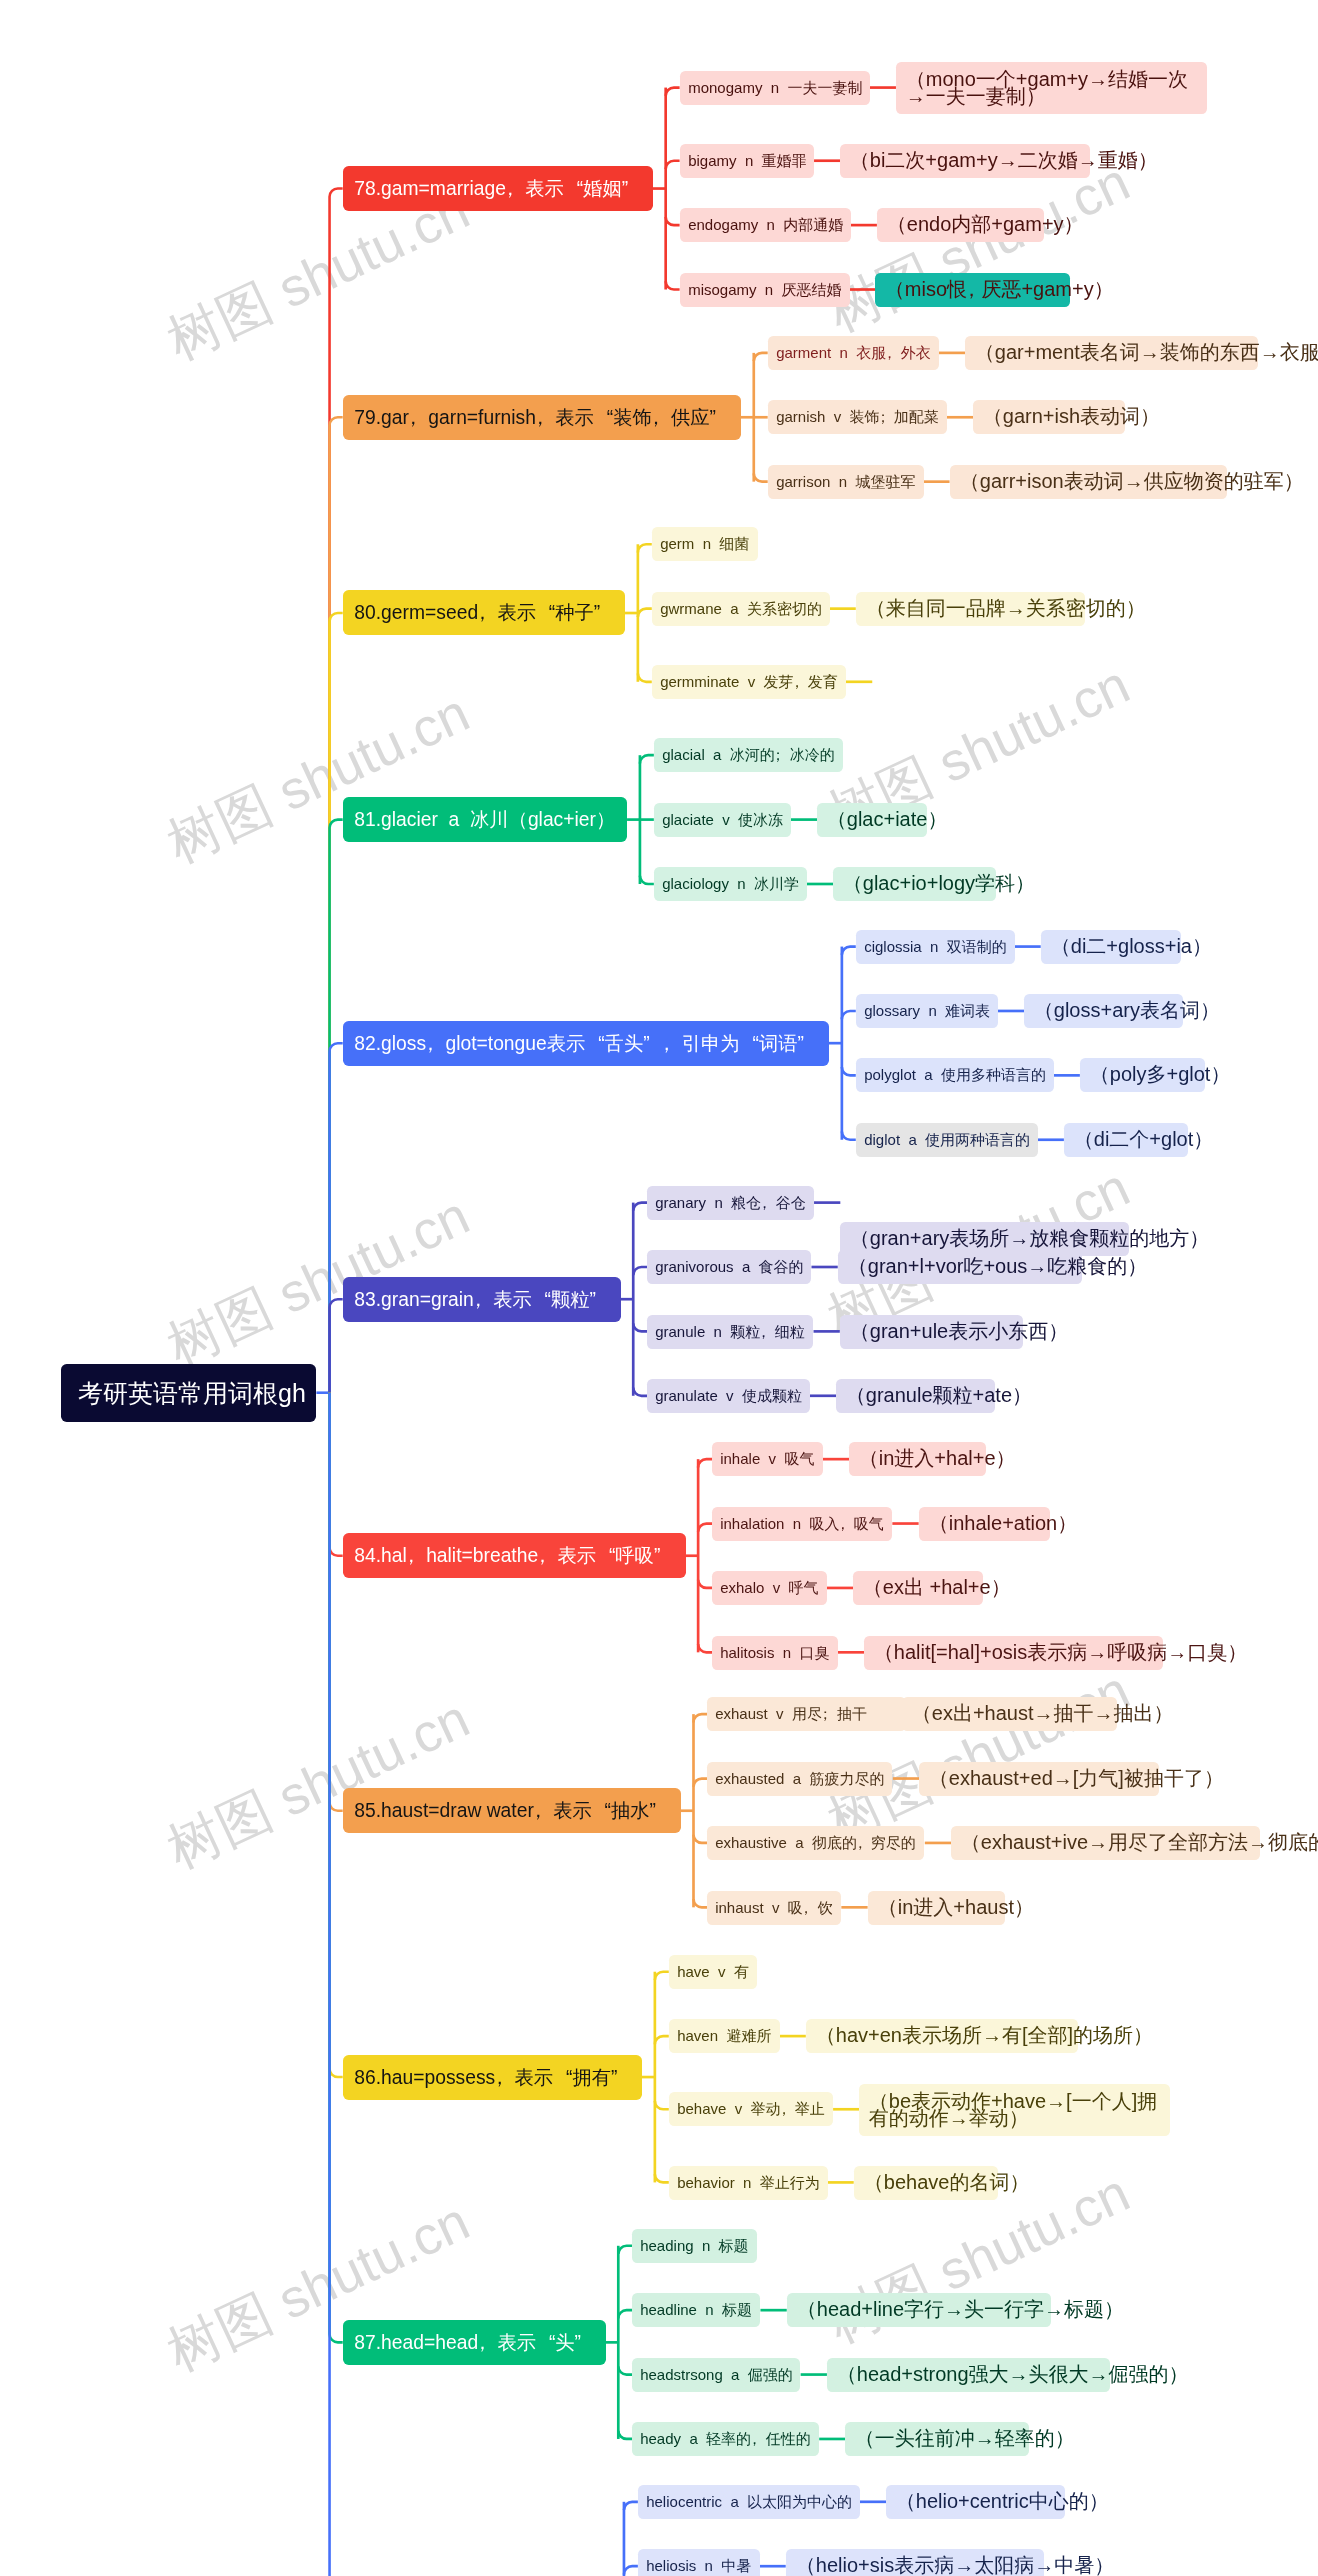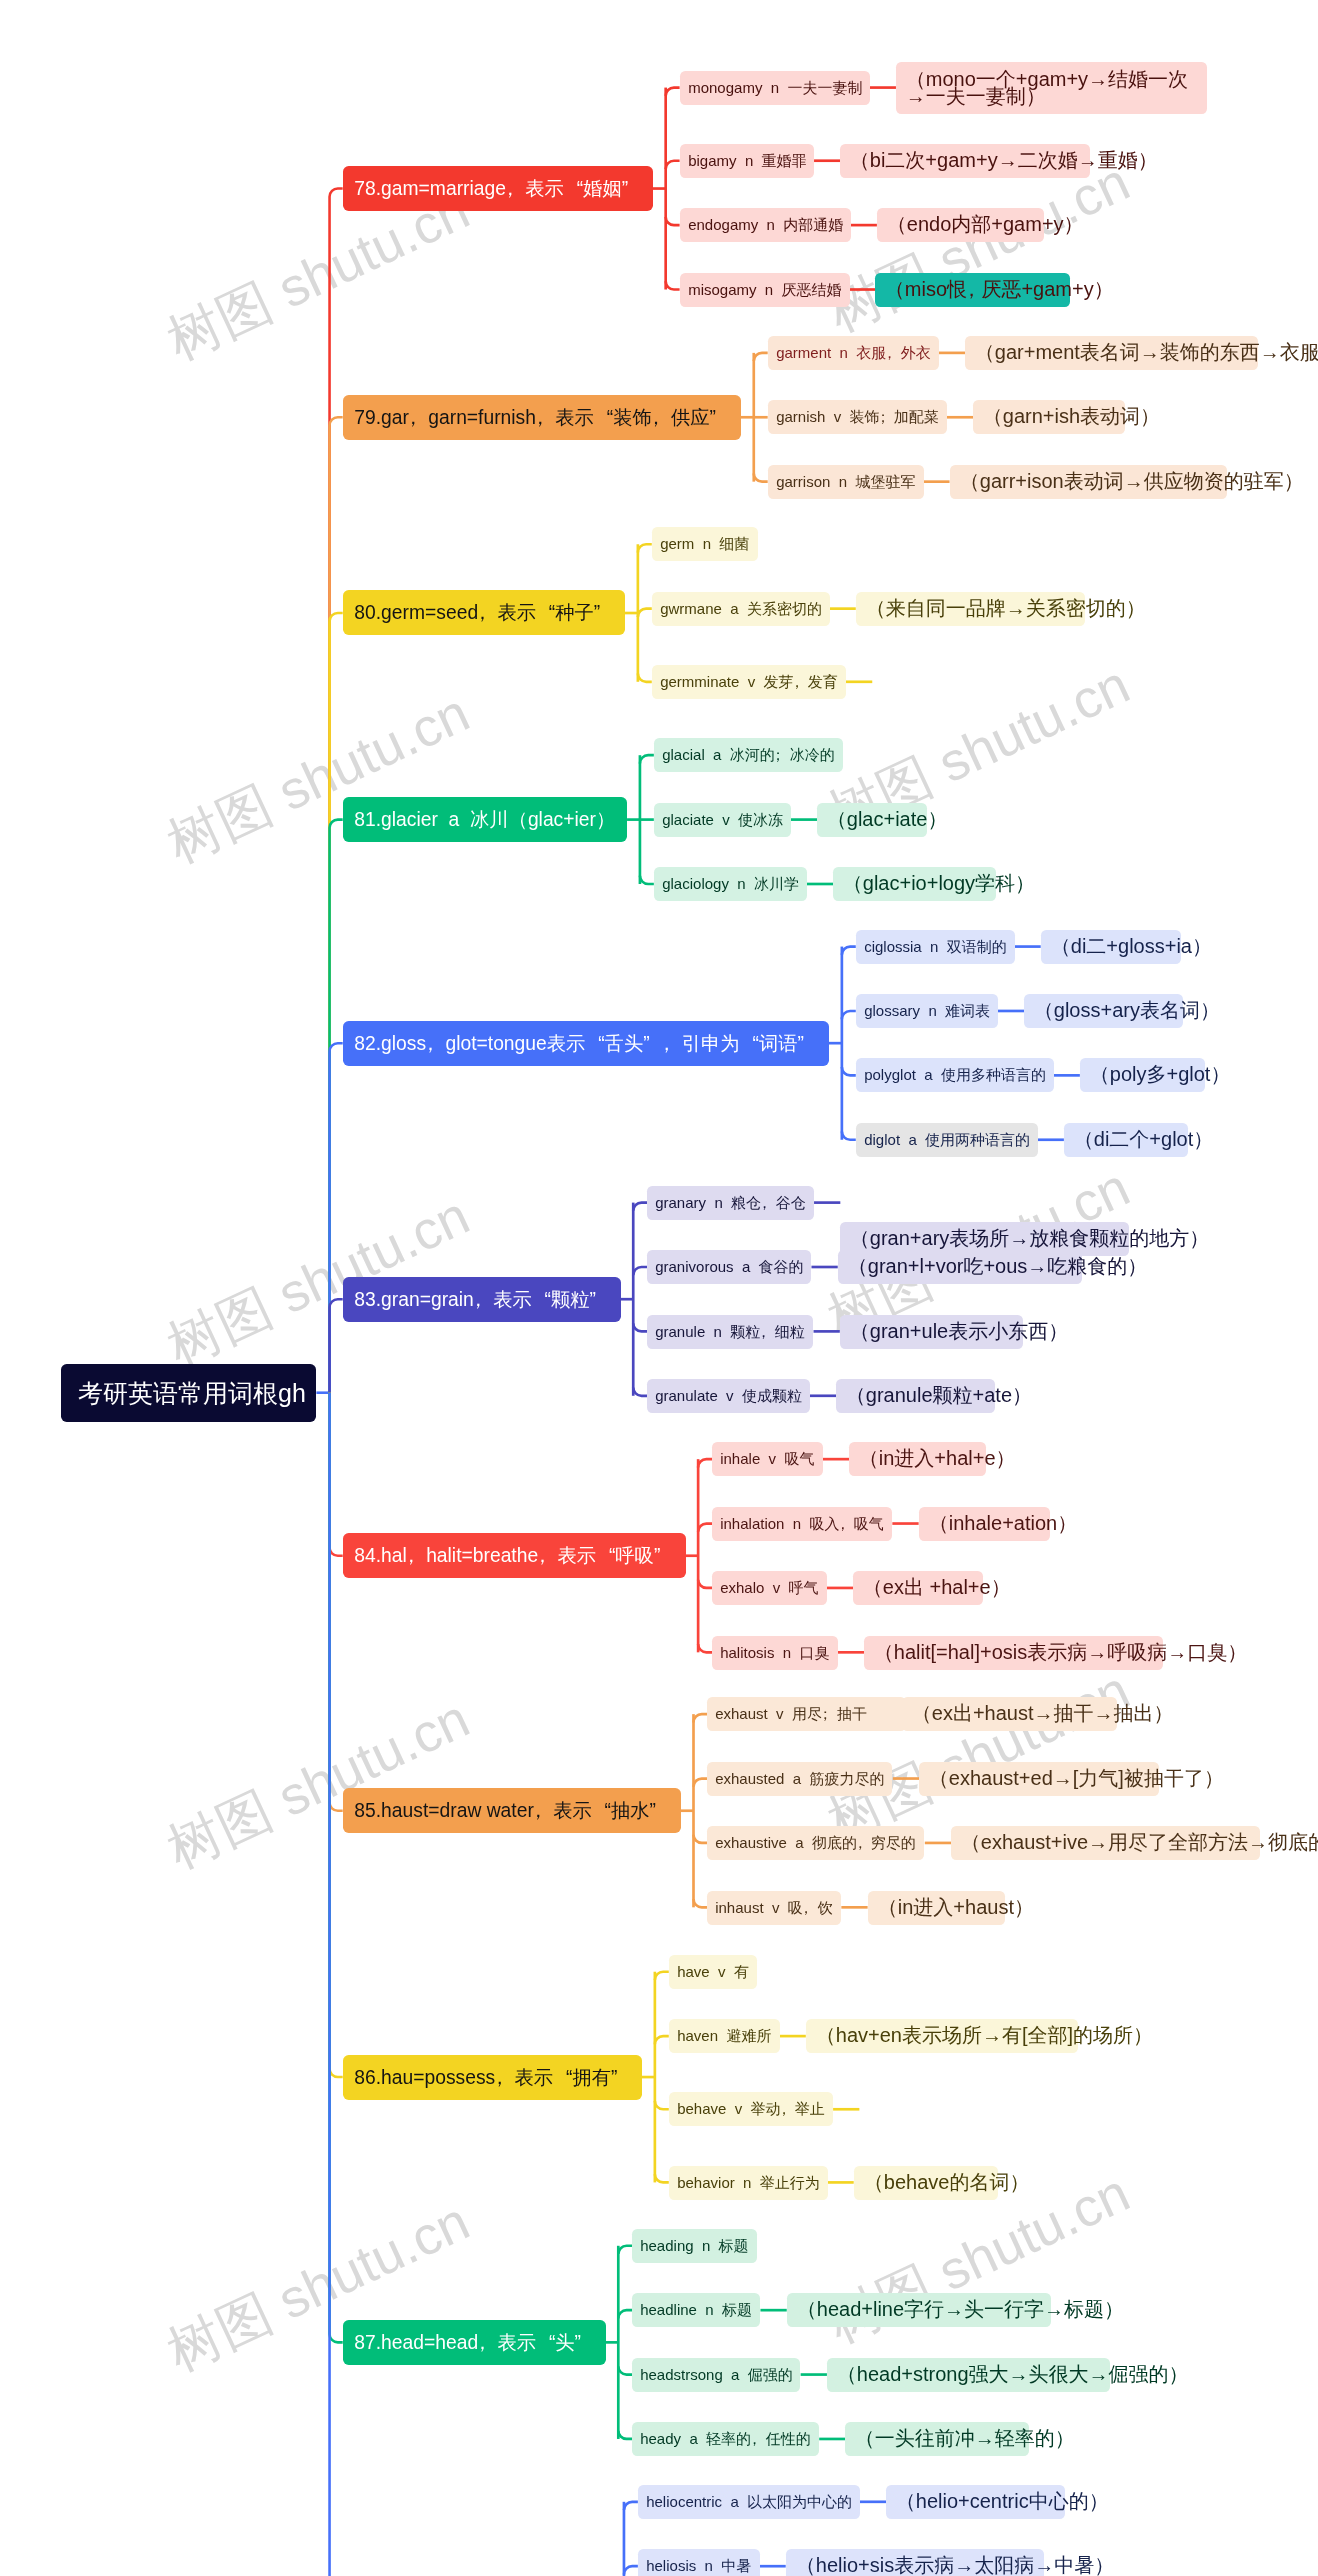--- a/index.html
+++ b/index.html
@@ -223,20 +223,21 @@
       <div class="node lvl3" style="background: rgb(251, 232, 215); color: rgb(73, 48, 23); white-space: pre; width: 240px; left: 919px; top: 1762px; height: 34px;">（exhaust+ed→[力气]被抽干了）</div>
       <div class="node lvl2" style="background: rgb(251, 232, 215); color: rgb(73, 48, 23); white-space: pre; width: 217px; left: 707px; top: 1826px; height: 34px;">exhaustive  a  彻底的<span class="cm">，</span>穷尽的</div>
       <div class="node lvl3" style="background: rgb(251, 232, 215); color: rgb(73, 48, 23); white-space: pre; width: 309px; left: 951px; top: 1826px; height: 34px;">（exhaust+ive→用尽了全部方法→彻底的）</div>
       <div class="node lvl2" style="background: rgb(251, 232, 215); color: rgb(73, 48, 23); white-space: pre; width: 134px; left: 707px; top: 1891px; height: 34px;">inhaust  v  吸<span class="cm">，</span>饮</div>
       <div class="node lvl3" style="background: rgb(251, 232, 215); color: rgb(73, 48, 23); white-space: pre; width: 137px; left: 868px; top: 1891px; height: 34px;">（in进入+haust）</div>
       <div class="node lvl1" style="background: rgb(243, 212, 34); color: rgb(20, 20, 20); white-space: pre; width: 299px; left: 343px; top: 2055px; height: 45px;">86.hau=possess<span class="cm">，</span>表示<span class="fw fwl">“</span>拥有<span class="fw fwr">”</span></div>
       <div class="node lvl2" style="background: rgb(251, 246, 217); color: rgb(73, 64, 10); white-space: pre; width: 88px; left: 669px; top: 1955px; height: 34px;">have  v  有</div>
       <div class="node lvl2" style="background: rgb(251, 246, 217); color: rgb(73, 64, 10); white-space: pre; width: 111px; left: 669px; top: 2019px; height: 34px;">haven  避难所</div>
       <div class="node lvl3" style="background: rgb(251, 246, 217); color: rgb(73, 64, 10); white-space: pre; width: 272px; left: 806px; top: 2019px; height: 34px;">（hav+en表示场所→有[全部]的场所）</div>
       <div class="node lvl2" style="background: rgb(251, 246, 217); color: rgb(73, 64, 10); white-space: pre; width: 164px; left: 669px; top: 2092px; height: 34px;">behave  v  举动<span class="cm">，</span>举止</div>
+      <div class="node lvl3" style="background: rgb(251, 246, 217); color: rgb(73, 64, 10); white-space: pre-wrap; width: 311px; left: 859px; top: 2084px; height: 52px;">（be表示动作+have→[一个人]拥有的动作→举动）</div>
       <div class="node lvl2" style="background: rgb(251, 246, 217); color: rgb(73, 64, 10); white-space: pre; width: 159px; left: 669px; top: 2166px; height: 34px;">behavior  n  举止行为</div>
       <div class="node lvl3" style="background: rgb(251, 246, 217); color: rgb(73, 64, 10); white-space: pre; width: 144px; left: 854px; top: 2166px; height: 34px;">（behave的名词）</div>
       <div class="node lvl1" style="background: rgb(1, 189, 121); color: rgb(255, 255, 255); white-space: pre; width: 263px; left: 343px; top: 2320px; height: 45px;">87.head=head<span class="cm">，</span>表示<span class="fw fwl">“</span>头<span class="fw fwr">”</span></div>
       <div class="node lvl2" style="background: rgb(211, 241, 225); color: rgb(0, 57, 36); white-space: pre; width: 125px; left: 632px; top: 2229px; height: 34px;">heading  n  标题</div>
       <div class="node lvl2" style="background: rgb(211, 241, 225); color: rgb(0, 57, 36); white-space: pre; width: 128px; left: 632px; top: 2293px; height: 34px;">headline  n  标题</div>
       <div class="node lvl3" style="background: rgb(211, 241, 225); color: rgb(0, 57, 36); white-space: pre; width: 264px; left: 787px; top: 2293px; height: 34px;">（head+line字行→头一行字→标题）</div>
       <div class="node lvl2" style="background: rgb(211, 241, 225); color: rgb(0, 57, 36); white-space: pre; width: 168px; left: 632px; top: 2358px; height: 34px;">headstrsong  a  倔强的</div>
       <div class="node lvl3" style="background: rgb(211, 241, 225); color: rgb(0, 57, 36); white-space: pre; width: 283px; left: 827px; top: 2358px; height: 34px;">（head+strong强大→头很大→倔强的）</div>
       <div class="node lvl2" style="background: rgb(211, 241, 225); color: rgb(0, 57, 36); white-space: pre; width: 187px; left: 632px; top: 2422px; height: 34px;">heady  a  轻率的<span class="cm">，</span>任性的</div>
       <div class="node lvl3" style="background: rgb(211, 241, 225); color: rgb(0, 57, 36); white-space: pre; width: 184px; left: 845px; top: 2422px; height: 34px;">（一头往前冲→轻率的）</div>

